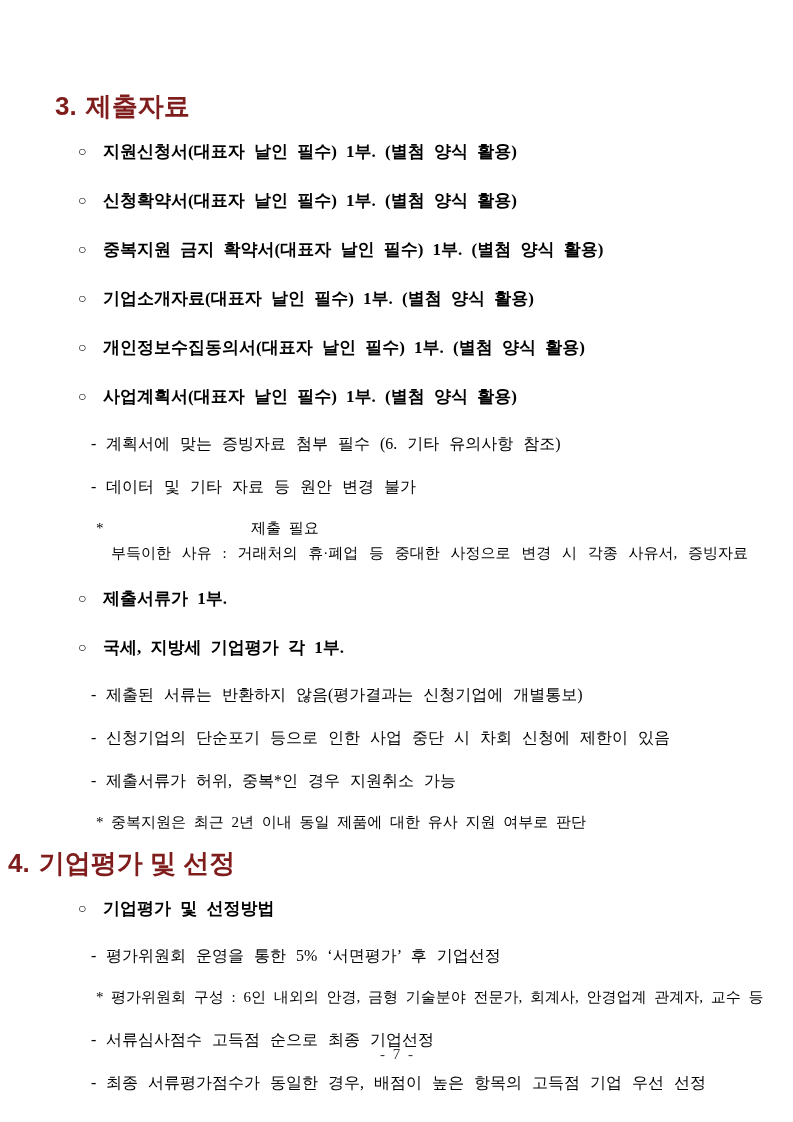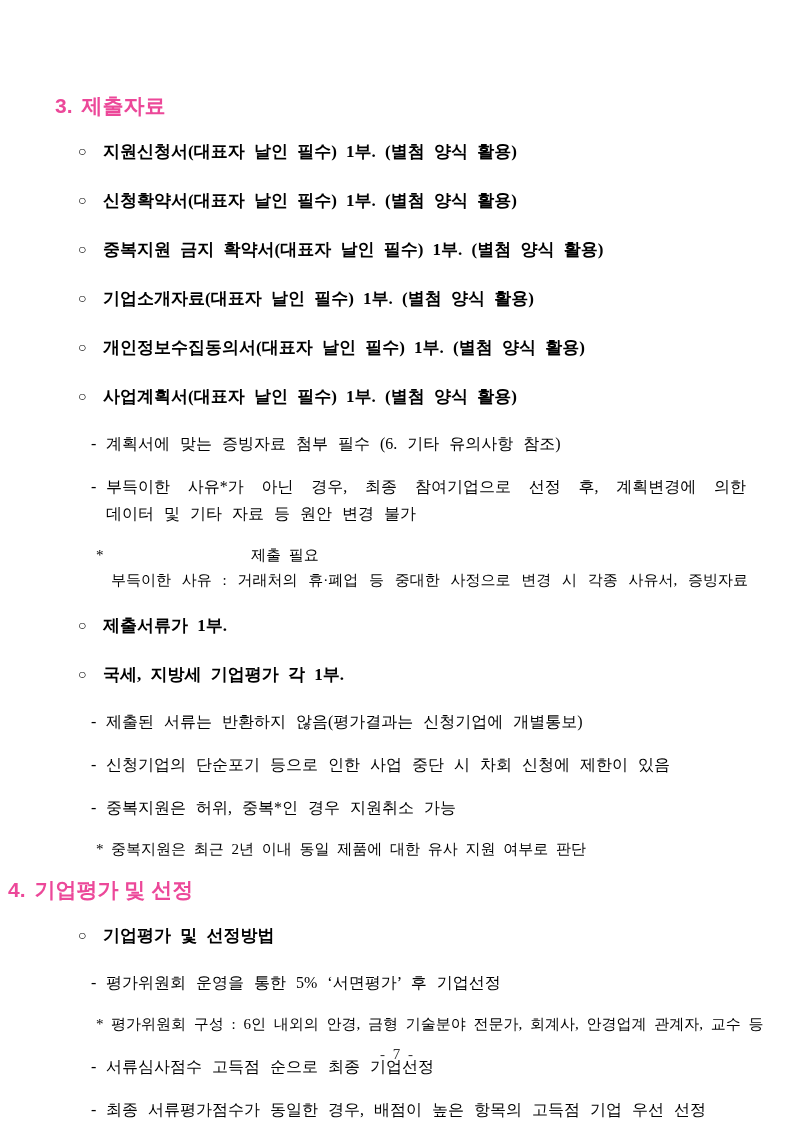--- a/index.html
+++ b/index.html
@@ -10,23 +10,23 @@
     overflow:hidden;
     box-sizing:border-box;
     padding-top:93px;
     color:#000;
     font-family:"Liberation Serif", serif;
   }
   .h-sec {
     margin:0 0 0 55px;
     font-family:"Liberation Sans", sans-serif;
     font-weight:700;
-    font-size:21px;
+    font-size:26px;
     line-height:26px;
-    color:#ec4899;
+    color:#7f1d1d;
     white-space:nowrap;
   }
   .h-sec .num { display:inline-block; margin-right:9px; }
   .sec4 .h-sec { margin-top:8px;margin-left:8px; }
 
   .items { display:block; }
   .items-first { margin-top:6px; }
 
   .it { display:flex; align-items:flex-start; }
   .it .mk { flex:none; }
@@ -106,21 +106,20 @@
         </p>
 
       <p class="it d nowrap">
           <span class="mk">-</span>
           <span class="tx">계획서에 맞는 증빙자료 첨부 필수 (6. 기타 유의사항 참조)</span>
         </p>
 
       <p class="it d">
           <span class="mk">-</span>
           <span class="tx">
-            <span class="ln just">부득이한 사유*가 아닌 경우, 최종 참여기업으로 선정 후, 계획변경에 의한</span>
             <span class="ln">데이터 및 기타 자료 등 원안 변경 불가</span>
           </span>
         </p>
 
       <p class="it s">
           <span class="mk">*</span>
           <span class="tx">
             <span class="ln indent-deep">제출 필요</span>
             <span class="ln just">부득이한 사유 : 거래처의 휴·폐업 등 중대한 사정으로 변경 시 각종 사유서, 증빙자료</span>
           </span>
@@ -138,21 +137,21 @@
       <p class="it d nowrap">
           <span class="mk">-</span>
           <span class="tx">제출된 서류는 반환하지 않음(평가결과는 신청기업에 개별통보)</span>
         </p>
       <p class="it d nowrap">
           <span class="mk">-</span>
           <span class="tx">신청기업의 단순포기 등으로 인한 사업 중단 시 차회 신청에 제한이 있음</span>
         </p>
       <p class="it d nowrap">
           <span class="mk">-</span>
-          <span class="tx">중복지원은 허위, 중복*인 경우 지원취소 가능</span>
+          <span class="tx">제출서류가 허위, 중복*인 경우 지원취소 가능</span>
         </p>
 
       <p class="it s nowrap">
           <span class="mk">*</span>
           <span class="tx">중복지원은 최근 2년 이내 동일 제품에 대한 유사 지원 여부로 판단</span>
         </p>
     </div>
   </section>
 
   <section class="sec4">

